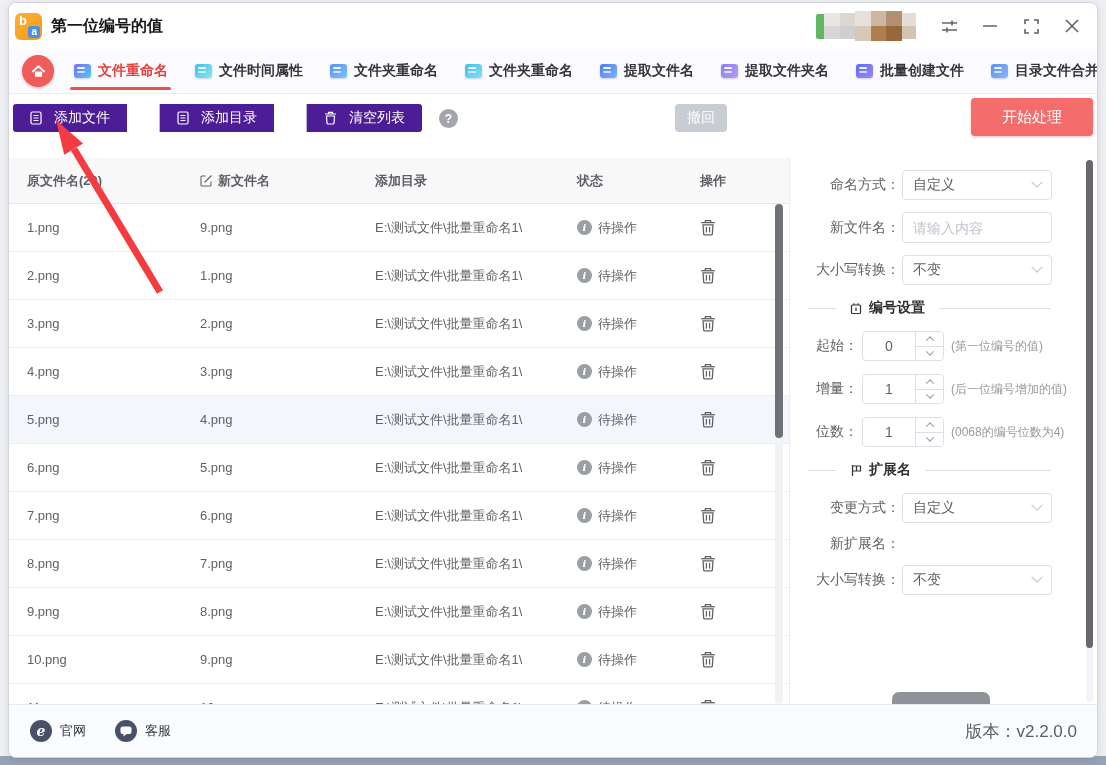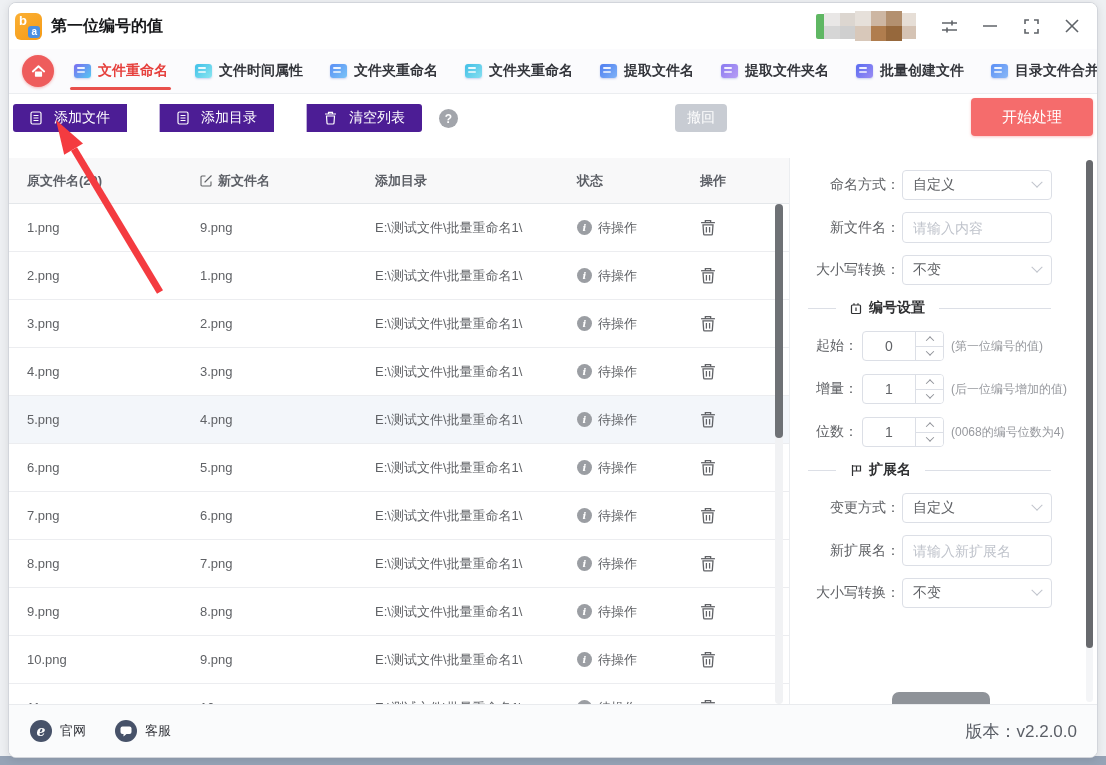--- a/index.html
+++ b/index.html
@@ -613,21 +613,20 @@
 
       <div class="frow">
         <span class="lab">变更方式：</span>
         <div class="select">
           <span>自定义</span>
             <span class="chev"></span>
         </div>
       </div>
       <div class="frow">
         <span class="lab">新扩展名：</span>
-        <input class="tinput" placeholder="请输入新扩展名" style="">
       </div>
       <div class="frow">
         <span class="lab">大小写转换：</span>
         <div class="select">
           <span>不变</span>
             <span class="chev"></span>
         </div>
       </div>
 
       <div class="partial-btn"></div>

